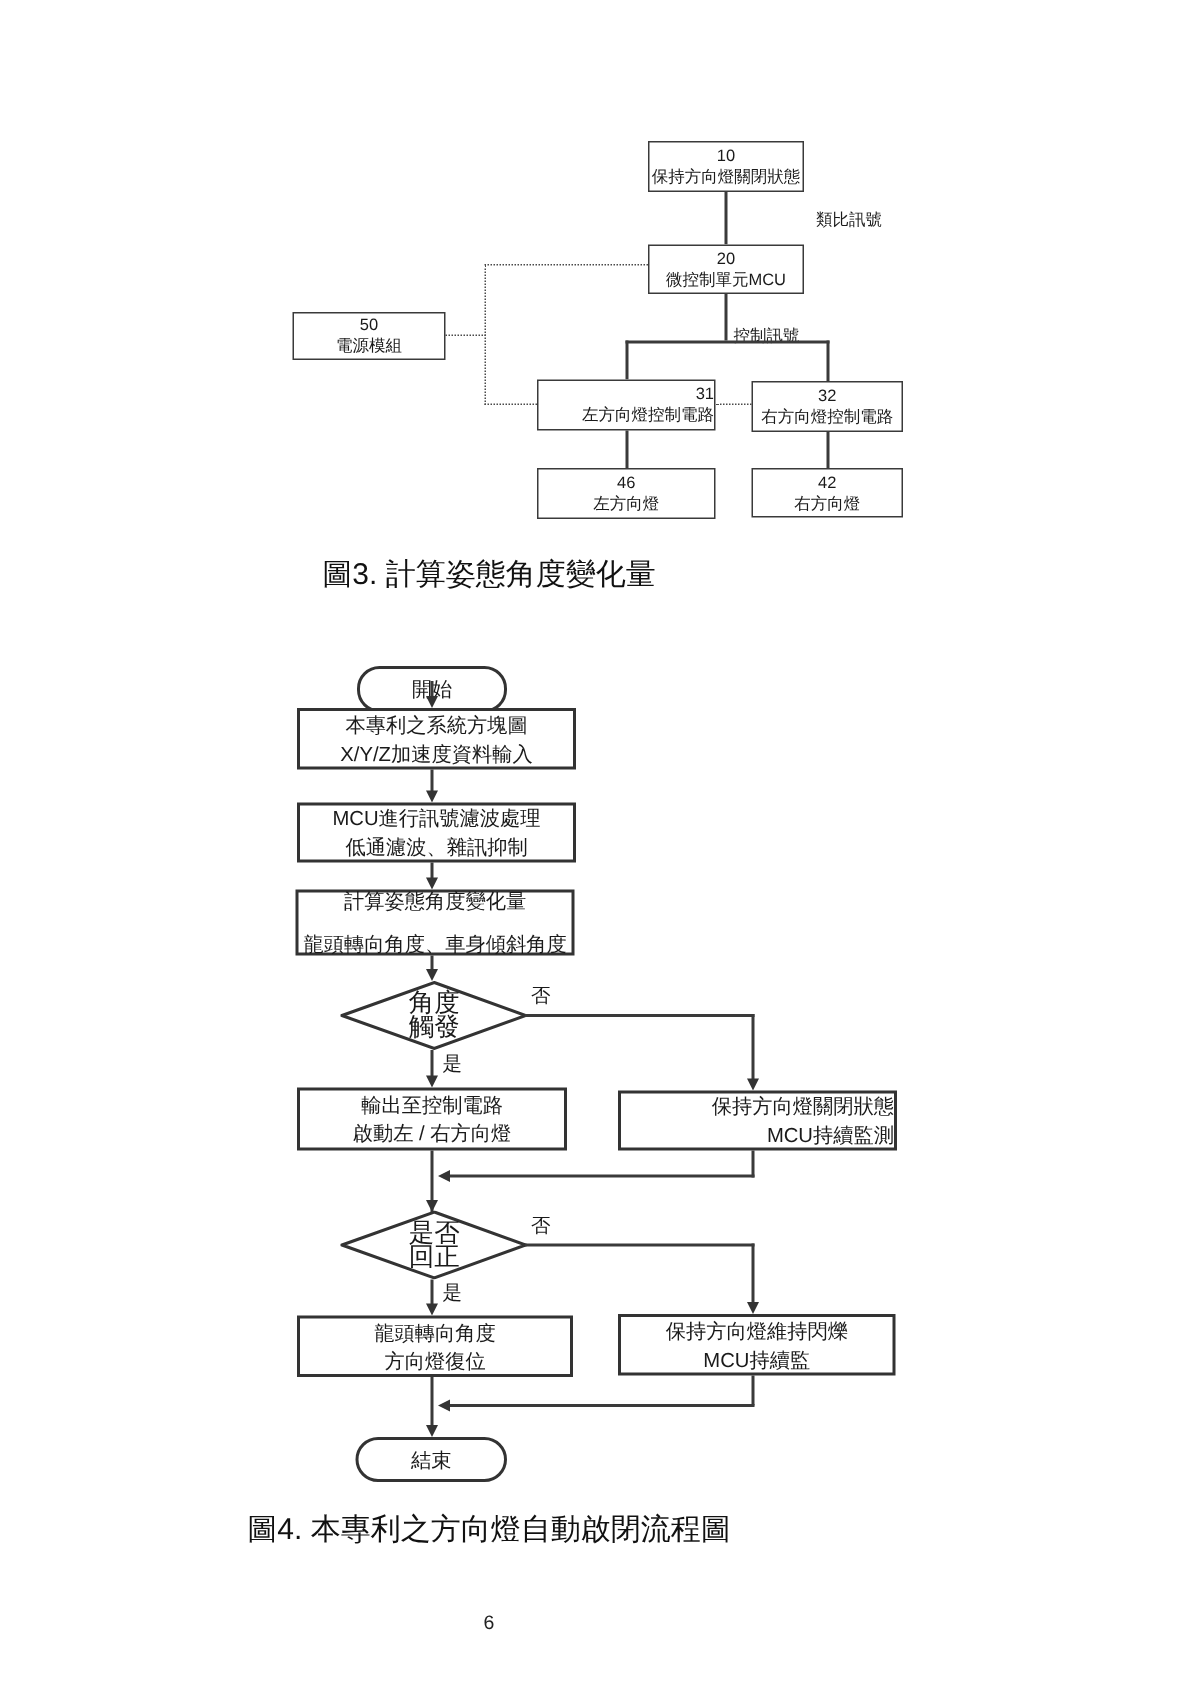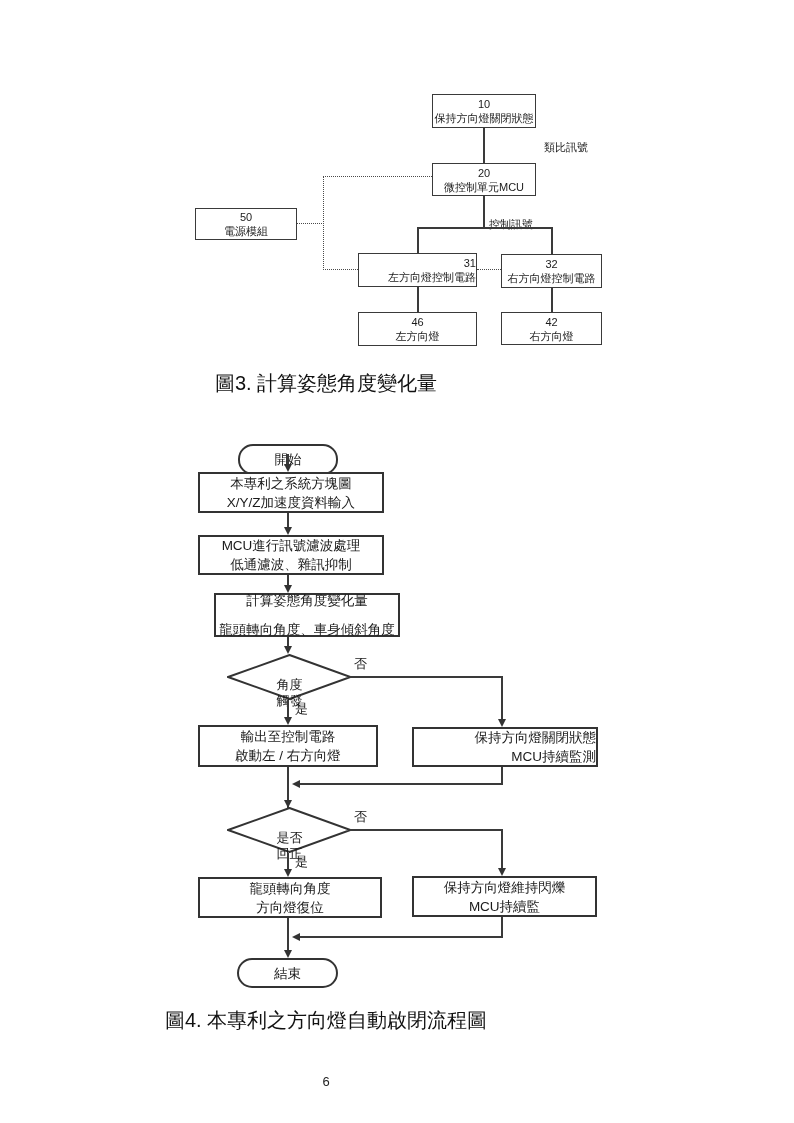--- a/index.html
+++ b/index.html
@@ -23,21 +23,21 @@
   .al{position:absolute;width:0;height:0;border-top:4.5px solid transparent;border-bottom:4.5px solid transparent;
       border-right:8px solid #333;}
   
   .lbl{position:absolute;font-size:11px;line-height:13px;white-space:nowrap;}
   .yn{position:absolute;font-size:13px;line-height:15px;white-space:nowrap;}
   .cap{position:absolute;left:0;width:100%;text-align:center;font-size:20px;line-height:24px;color:#111;}
   .pageno{position:absolute;left:0;width:100%;text-align:center;font-size:13px;color:#222;}
   .dia{position:absolute;}
   .dia svg{display:block;}
   .diatext{position:absolute;left:0;top:0;width:100%;height:100%;display:flex;flex-direction:column;
-      align-items:center;justify-content:center;text-align:center;font-size:13px;line-height:16px;margin-top:16px;}
+      align-items:center;justify-content:center;text-align:center;font-size:17px;line-height:16px;}
 </style>
 </head>
 <body>
 
 <div class="page">
 
   <div>
 
     <div class="b3" style="left:432px;top:94px;width:104px;height:34px;">
       <div>10</div>
@@ -111,21 +111,21 @@
     <div class="ad" style="left:284px;top:527px;"></div>
 
     <div class="b4" style="left:198px;top:535px;width:186px;height:40px;">
       <div>MCU進行訊號濾波處理</div>
       <div>低通濾波、雜訊抑制</div>
     </div>
 
     <div class="vl" style="left:287px;top:575px;height:11px;"></div>
     <div class="ad" style="left:284px;top:585px;"></div>
 
-    <div class="b4" style="left:214px;top:593px;width:186px;height:44px;gap:10px;">
+    <div class="b4" style="left:197px;top:593px;width:186px;height:44px;gap:10px;">
       <div>計算姿態角度變化量</div>
       <div>龍頭轉向角度、車身傾斜角度</div>
     </div>
 
     <div class="vl" style="left:287px;top:637px;height:10px;"></div>
     <div class="ad" style="left:284px;top:646px;"></div>
 
     <div class="dia" style="left:227px;top:654px;width:125px;height:46px;">
       <svg width="125" height="46" viewBox="0 0 125 46">
         <polygon points="62.5,1 123.5,23 62.5,45 1,23" fill="#ffffff" stroke="#333333" stroke-width="2"></polygon>

